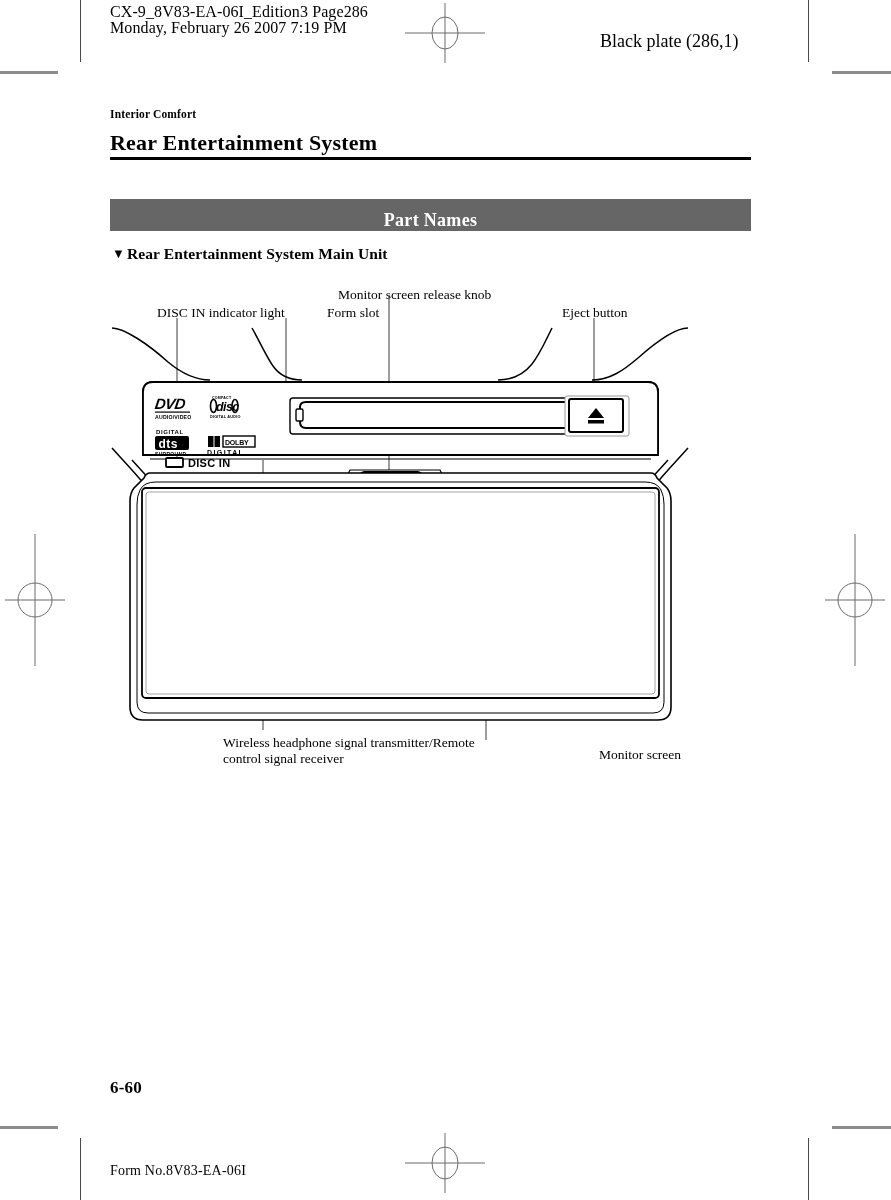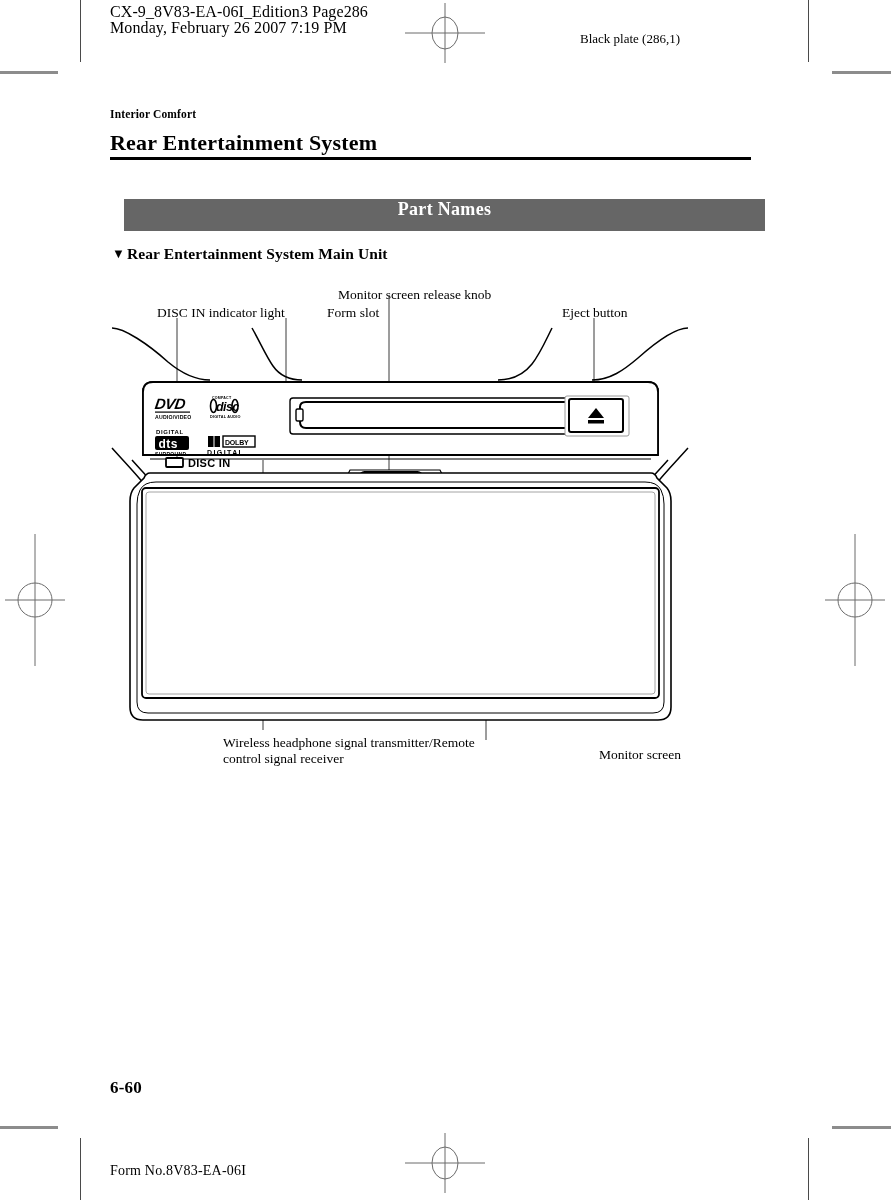--- a/index.html
+++ b/index.html
@@ -50,23 +50,23 @@
     position: absolute;
     left: 110px;
     top: 4px;
     font-size: 16px;
     line-height: 16px;
     letter-spacing: .1px;
     white-space: nowrap;
   }
   .hdr-right {
     position: absolute;
-    left: 580px;
+    left: 600px;
     top: 31px;
-    font-size: 13px;
+    font-size: 18px;
     white-space: nowrap;
   }
 
   
   .chapter {
     position: absolute;
     left: 110px;
     top: 108px;
     font-size: 11.5px;
     font-weight: bold;
@@ -85,30 +85,30 @@
     left: 110px;
     top: 157px;
     width: 641px;
     height: 3px;
     background: #000;
   }
 
   
   .section-bar {
     position: absolute;
-    left: 124px;
+    left: 110px;
     top: 199px;
     width: 641px;
     height: 32px;
     background: #666666;
     color: #ffffff;
     font-size: 18px;
     font-weight: bold;
     display: flex;
-    align-items: flex-start;
+    align-items: flex-end;
     justify-content: center;
     letter-spacing: .3px;
   }
 
   
   .subsection {
     position: absolute;
     left: 112px;
     top: 245px;
     font-size: 15.5px;

